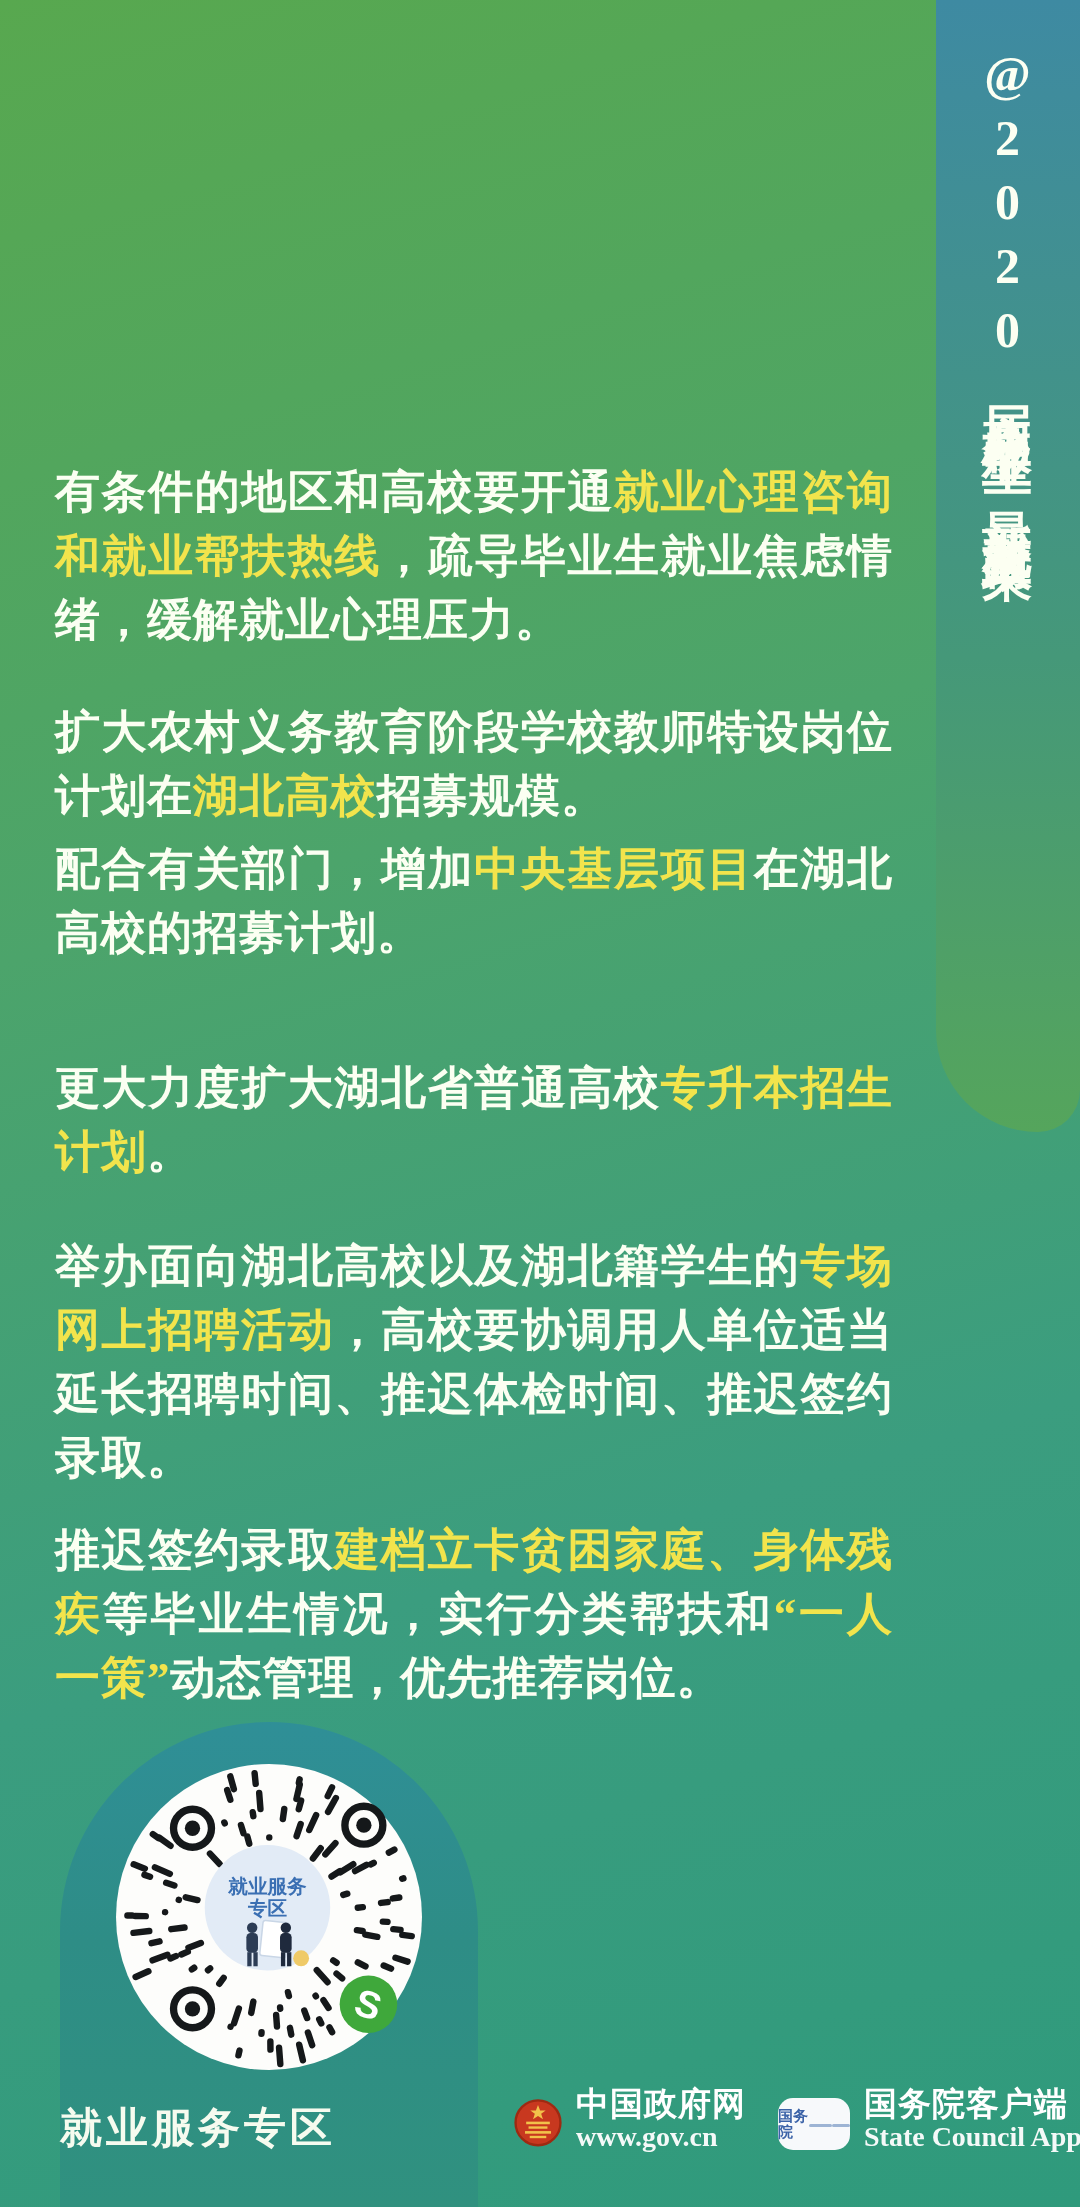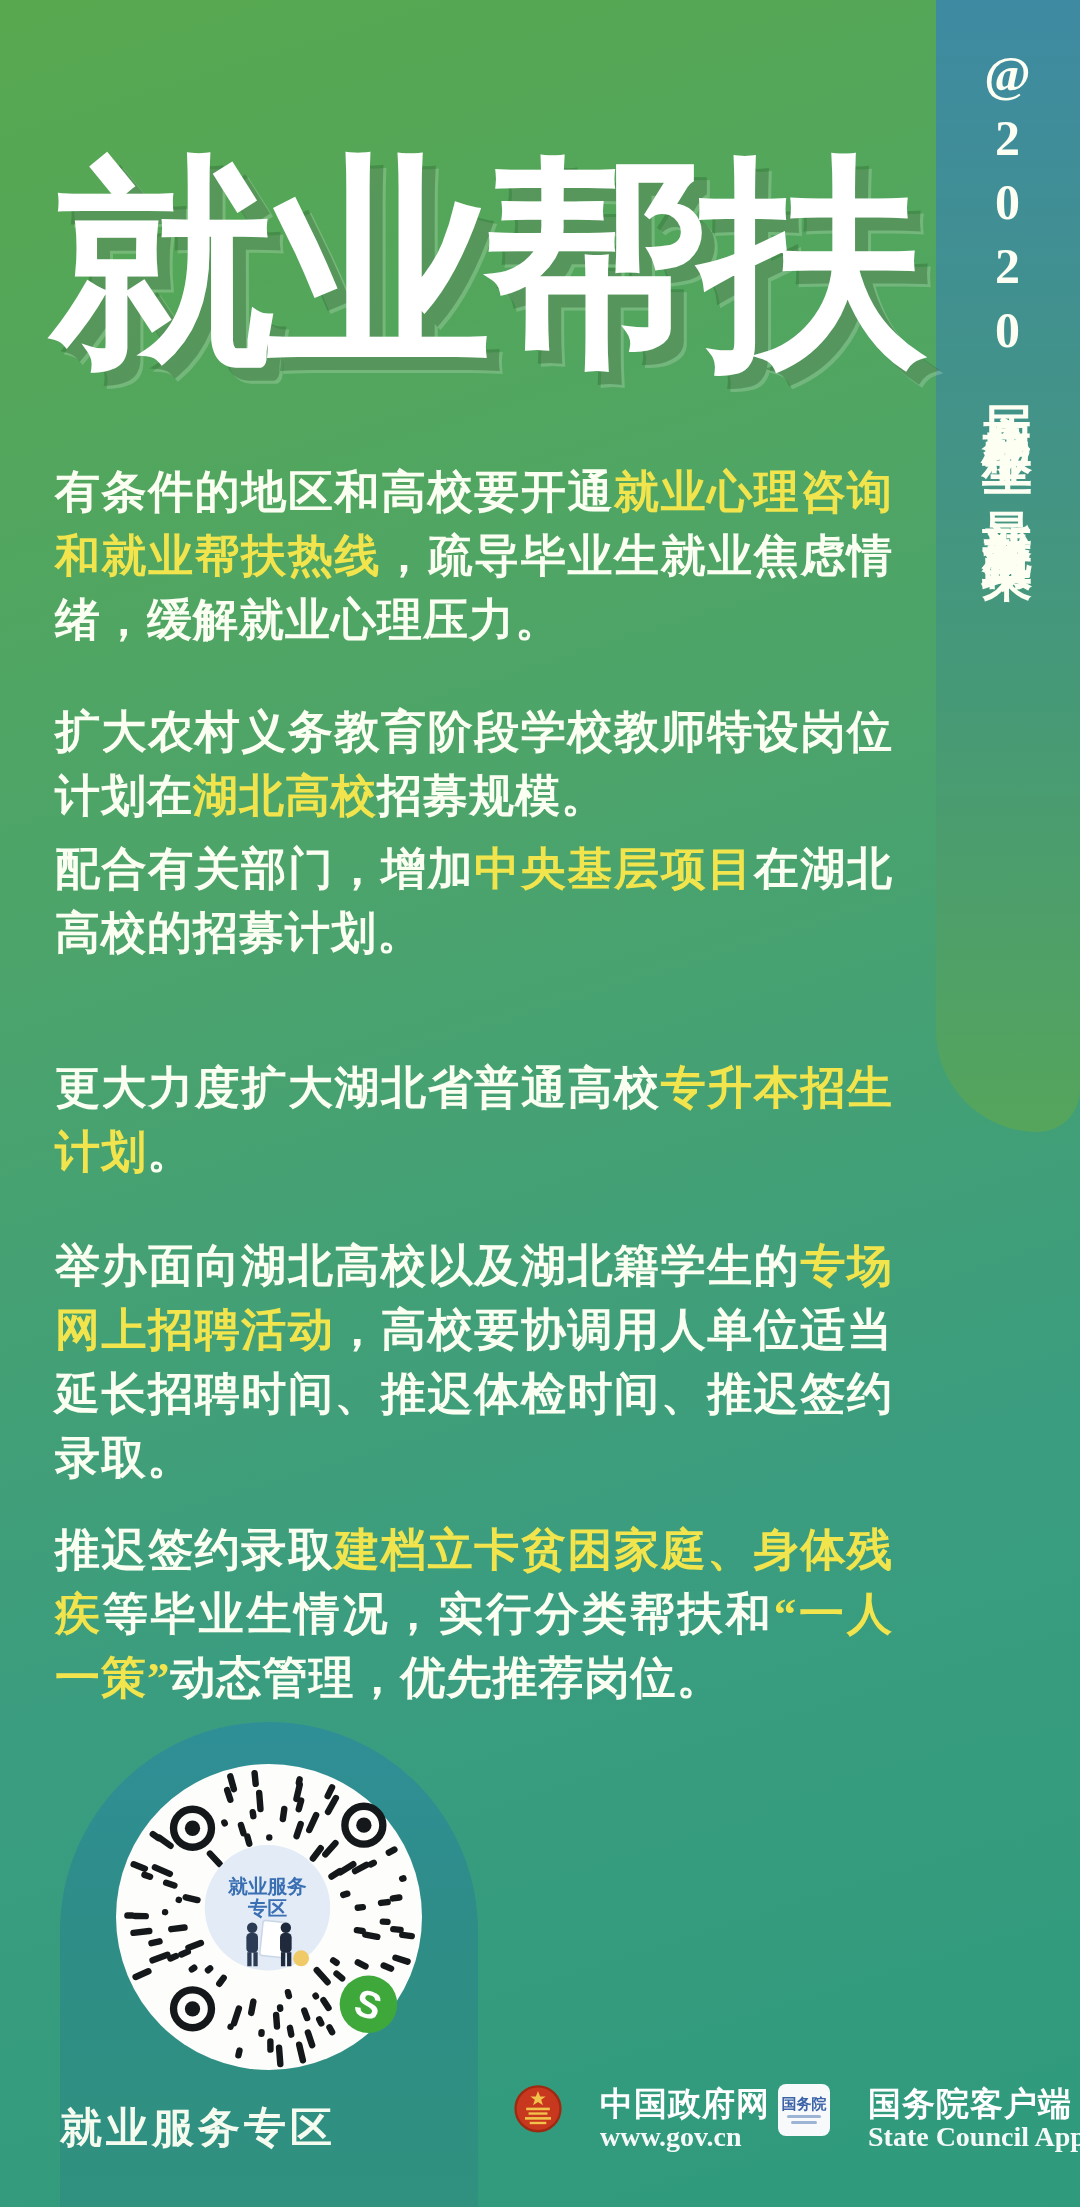--- a/index.html
+++ b/index.html
@@ -50,46 +50,45 @@
     position:absolute;left:50%;top:42px;transform:translateX(-50%);
     width:306px;height:306px;
   }
   .qr-caption{
     position:absolute;left:0;right:0;top:378px;text-align:left;
     color:#f6fbef;font-size:42px;font-weight:700;letter-spacing:4px;
   }
   .qr-svg text{font-family:"Liberation Sans","DejaVu Sans",sans-serif;}
   
   .footer{position:absolute;left:0;top:2084px;width:1080px;height:84px;color:#ffffff;}
-  .logo-group{position:absolute;display:flex;align-items:flex-start;gap:24px;}
+  .logo-group{position:absolute;display:flex;align-items:flex-end;}
   .gov-group{left:514px;}
   .app-group{left:778px;}
   .logo-icon{flex:0 0 auto;margin-right:14px;}
   .logo-text{display:flex;flex-direction:column;justify-content:center;}
   .logo-name{font-family:"Liberation Sans","DejaVu Sans",sans-serif;
     font-size:33px;font-weight:700;line-height:40px;letter-spacing:1px;white-space:nowrap;}
   .logo-sub{font-size:28px;font-weight:700;line-height:26px;white-space:nowrap;opacity:.95;}
   .app-icon-box{
-    width:52px;height:52px;border-radius:8px;background:#f7f9fb;
-    display:flex;flex-direction:column;align-items:center;justify-content:center;
+    width:72px;height:52px;border-radius:15px;background:#f7f9fb;
+    display:flex;flex-direction:row;align-items:center;justify-content:center;
   }
   .app-icon-label{color:#3c63a8;font-family:"Liberation Sans","DejaVu Sans",sans-serif;
     font-size:15px;font-weight:700;line-height:16px;}
   .app-icon-line{width:34px;height:3px;background:#9db4d4;border-radius:2px;margin-top:3px;}
 </style>
 </head>
 <body>
 
 <div class="poster">
 
   <div class="sidebar">
     <div class="v-text">@2020届高校毕业生，最新就业政策</div>
   </div>
 
-  <h1 class="title">就业帮扶</h1>
 
   <section>
     <p class="para p1"><span>有条件的地区和高校要开通</span><span class="hl">就业心理咨询和就业帮扶热线</span><span>，疏导毕业生就业焦虑情绪，缓解就业心理压力。</span></p>
     <p class="para p2"><span>扩大农村义务教育阶段学校教师特设岗位计划在</span><span class="hl">湖北高校</span><span>招募规模。</span></p>
     <p class="para p3"><span>配合有关部门，增加</span><span class="hl">中央基层项目</span><span>在湖北高校的招募计划。</span></p>
     <p class="para p4"><span>更大力度扩大湖北省普通高校</span><span class="hl">专升本招生计划</span><span>。</span></p>
     <p class="para p5"><span>举办面向湖北高校以及湖北籍学生的</span><span class="hl">专场网上招聘活动</span><span>，高校要协调用人单位适当延长招聘时间、推迟体检时间、推迟签约录取。</span></p>
     <p class="para p6"><span>推迟签约录取</span><span class="hl">建档立卡贫困家庭、身体残疾</span><span>等毕业生情况，实行分类帮扶和</span><span class="hl">“一人一策”</span><span>动态管理，优先推荐岗位。</span></p>
   </section>
 

